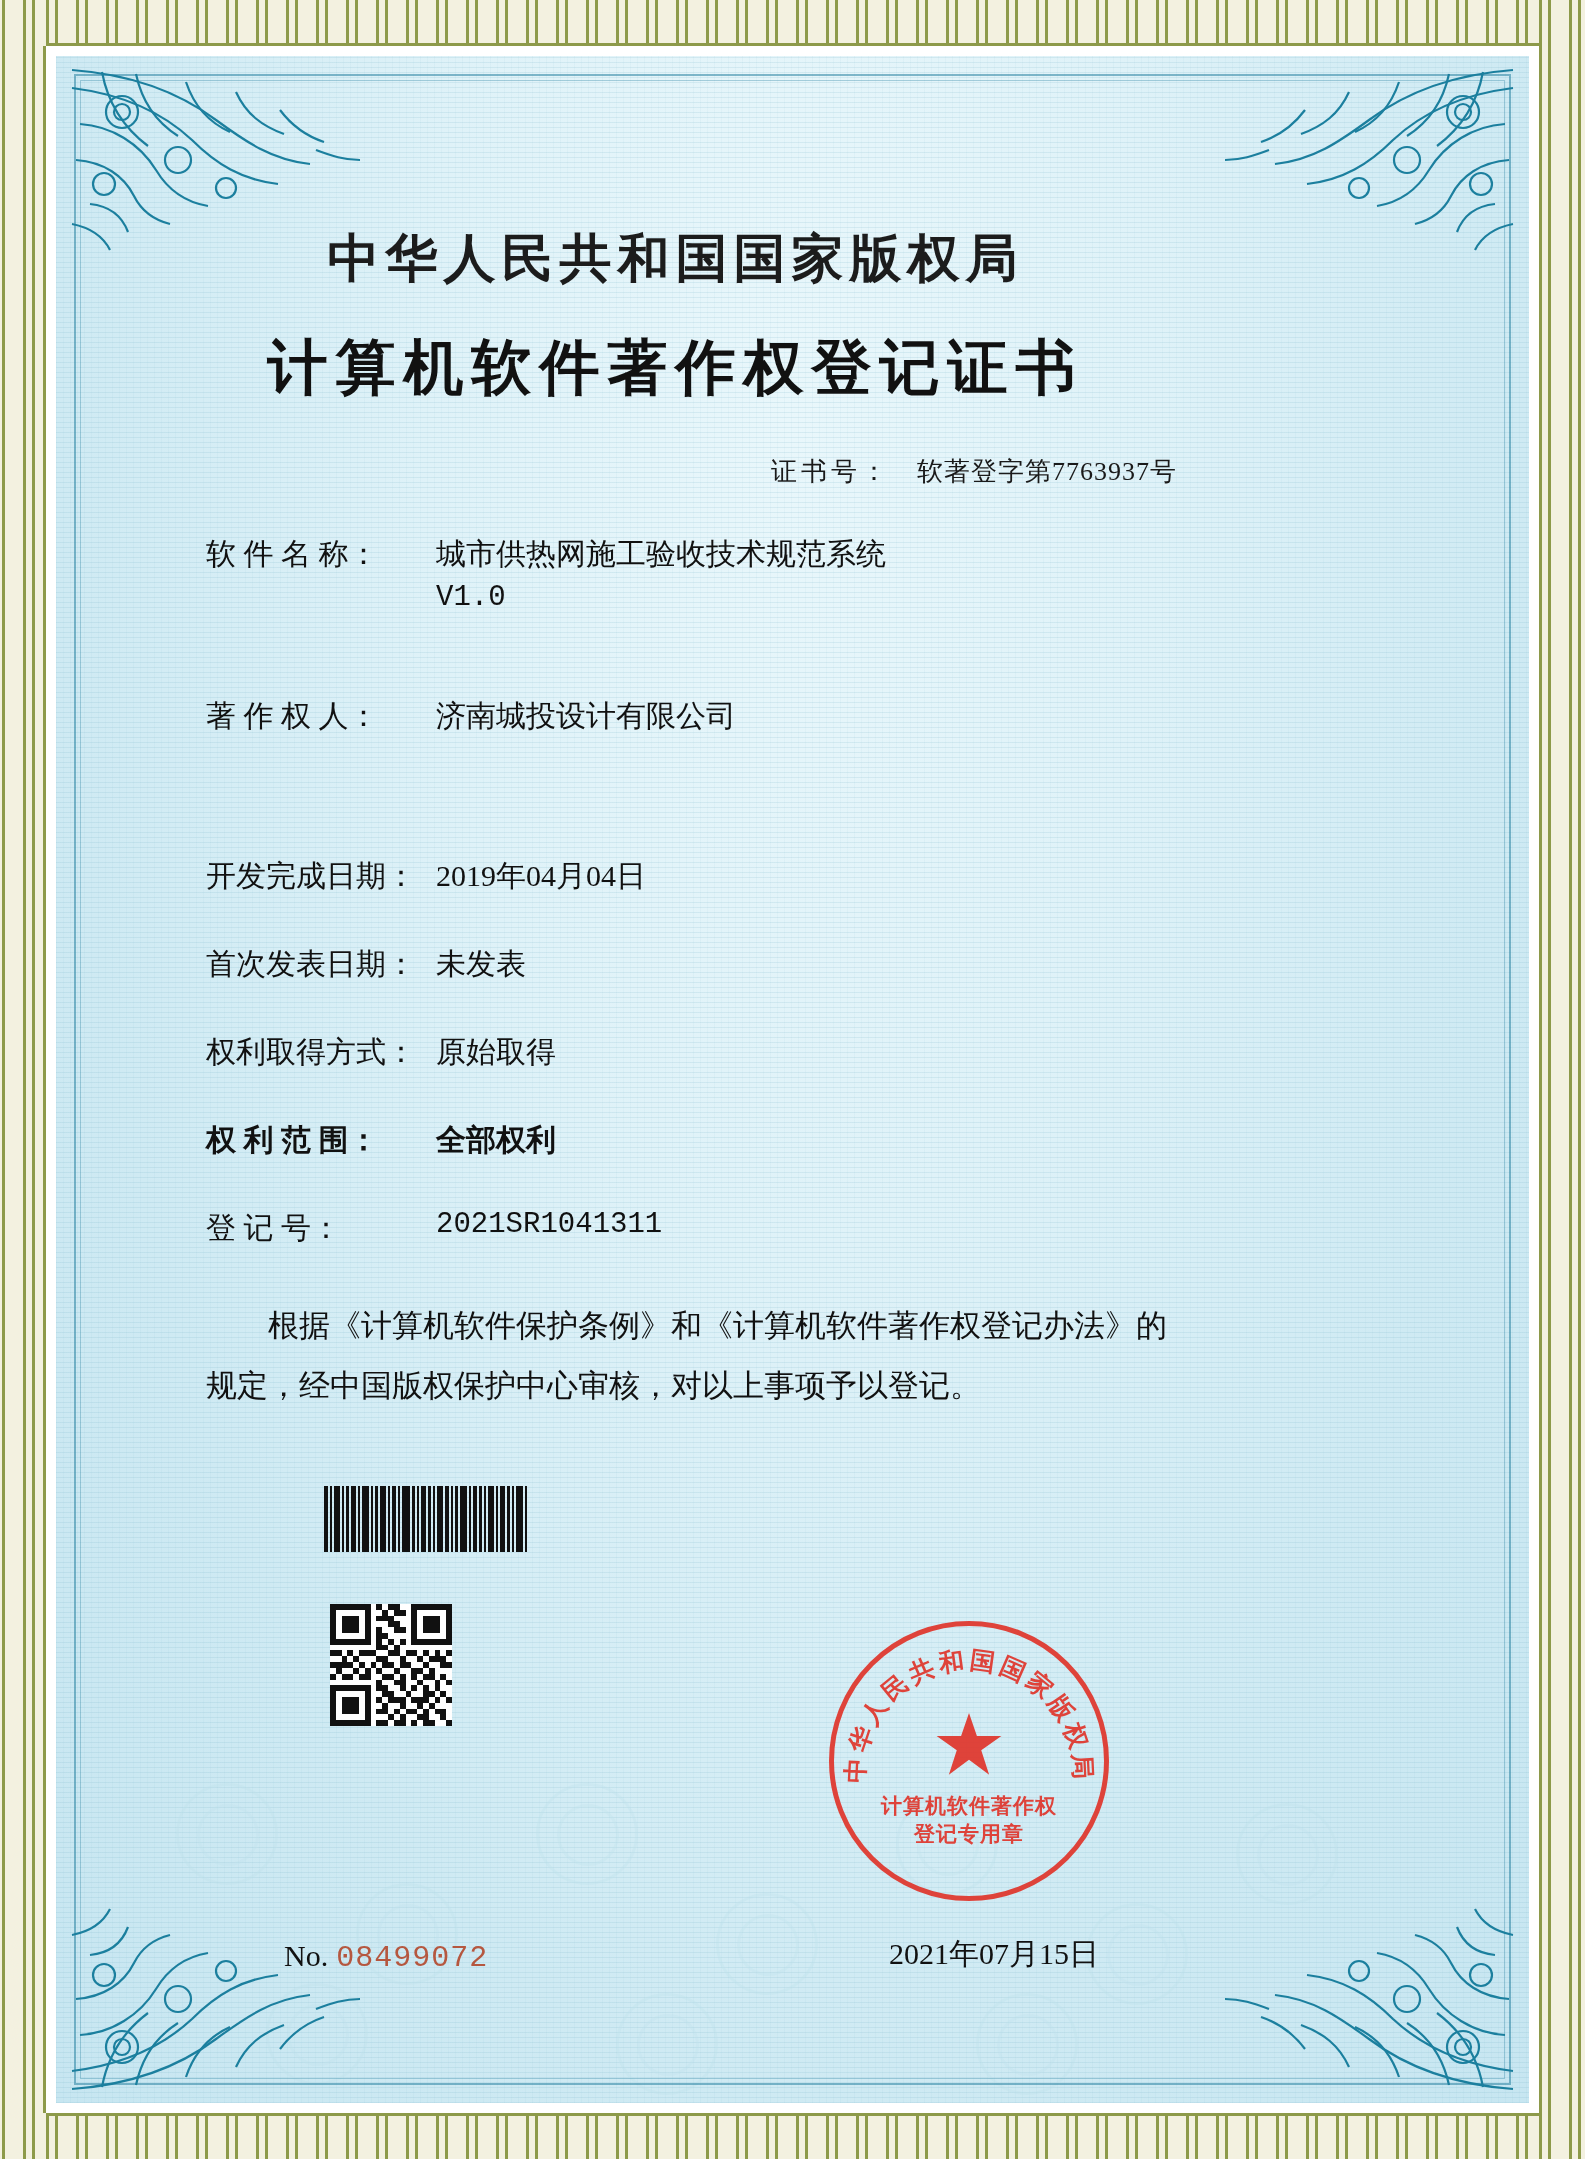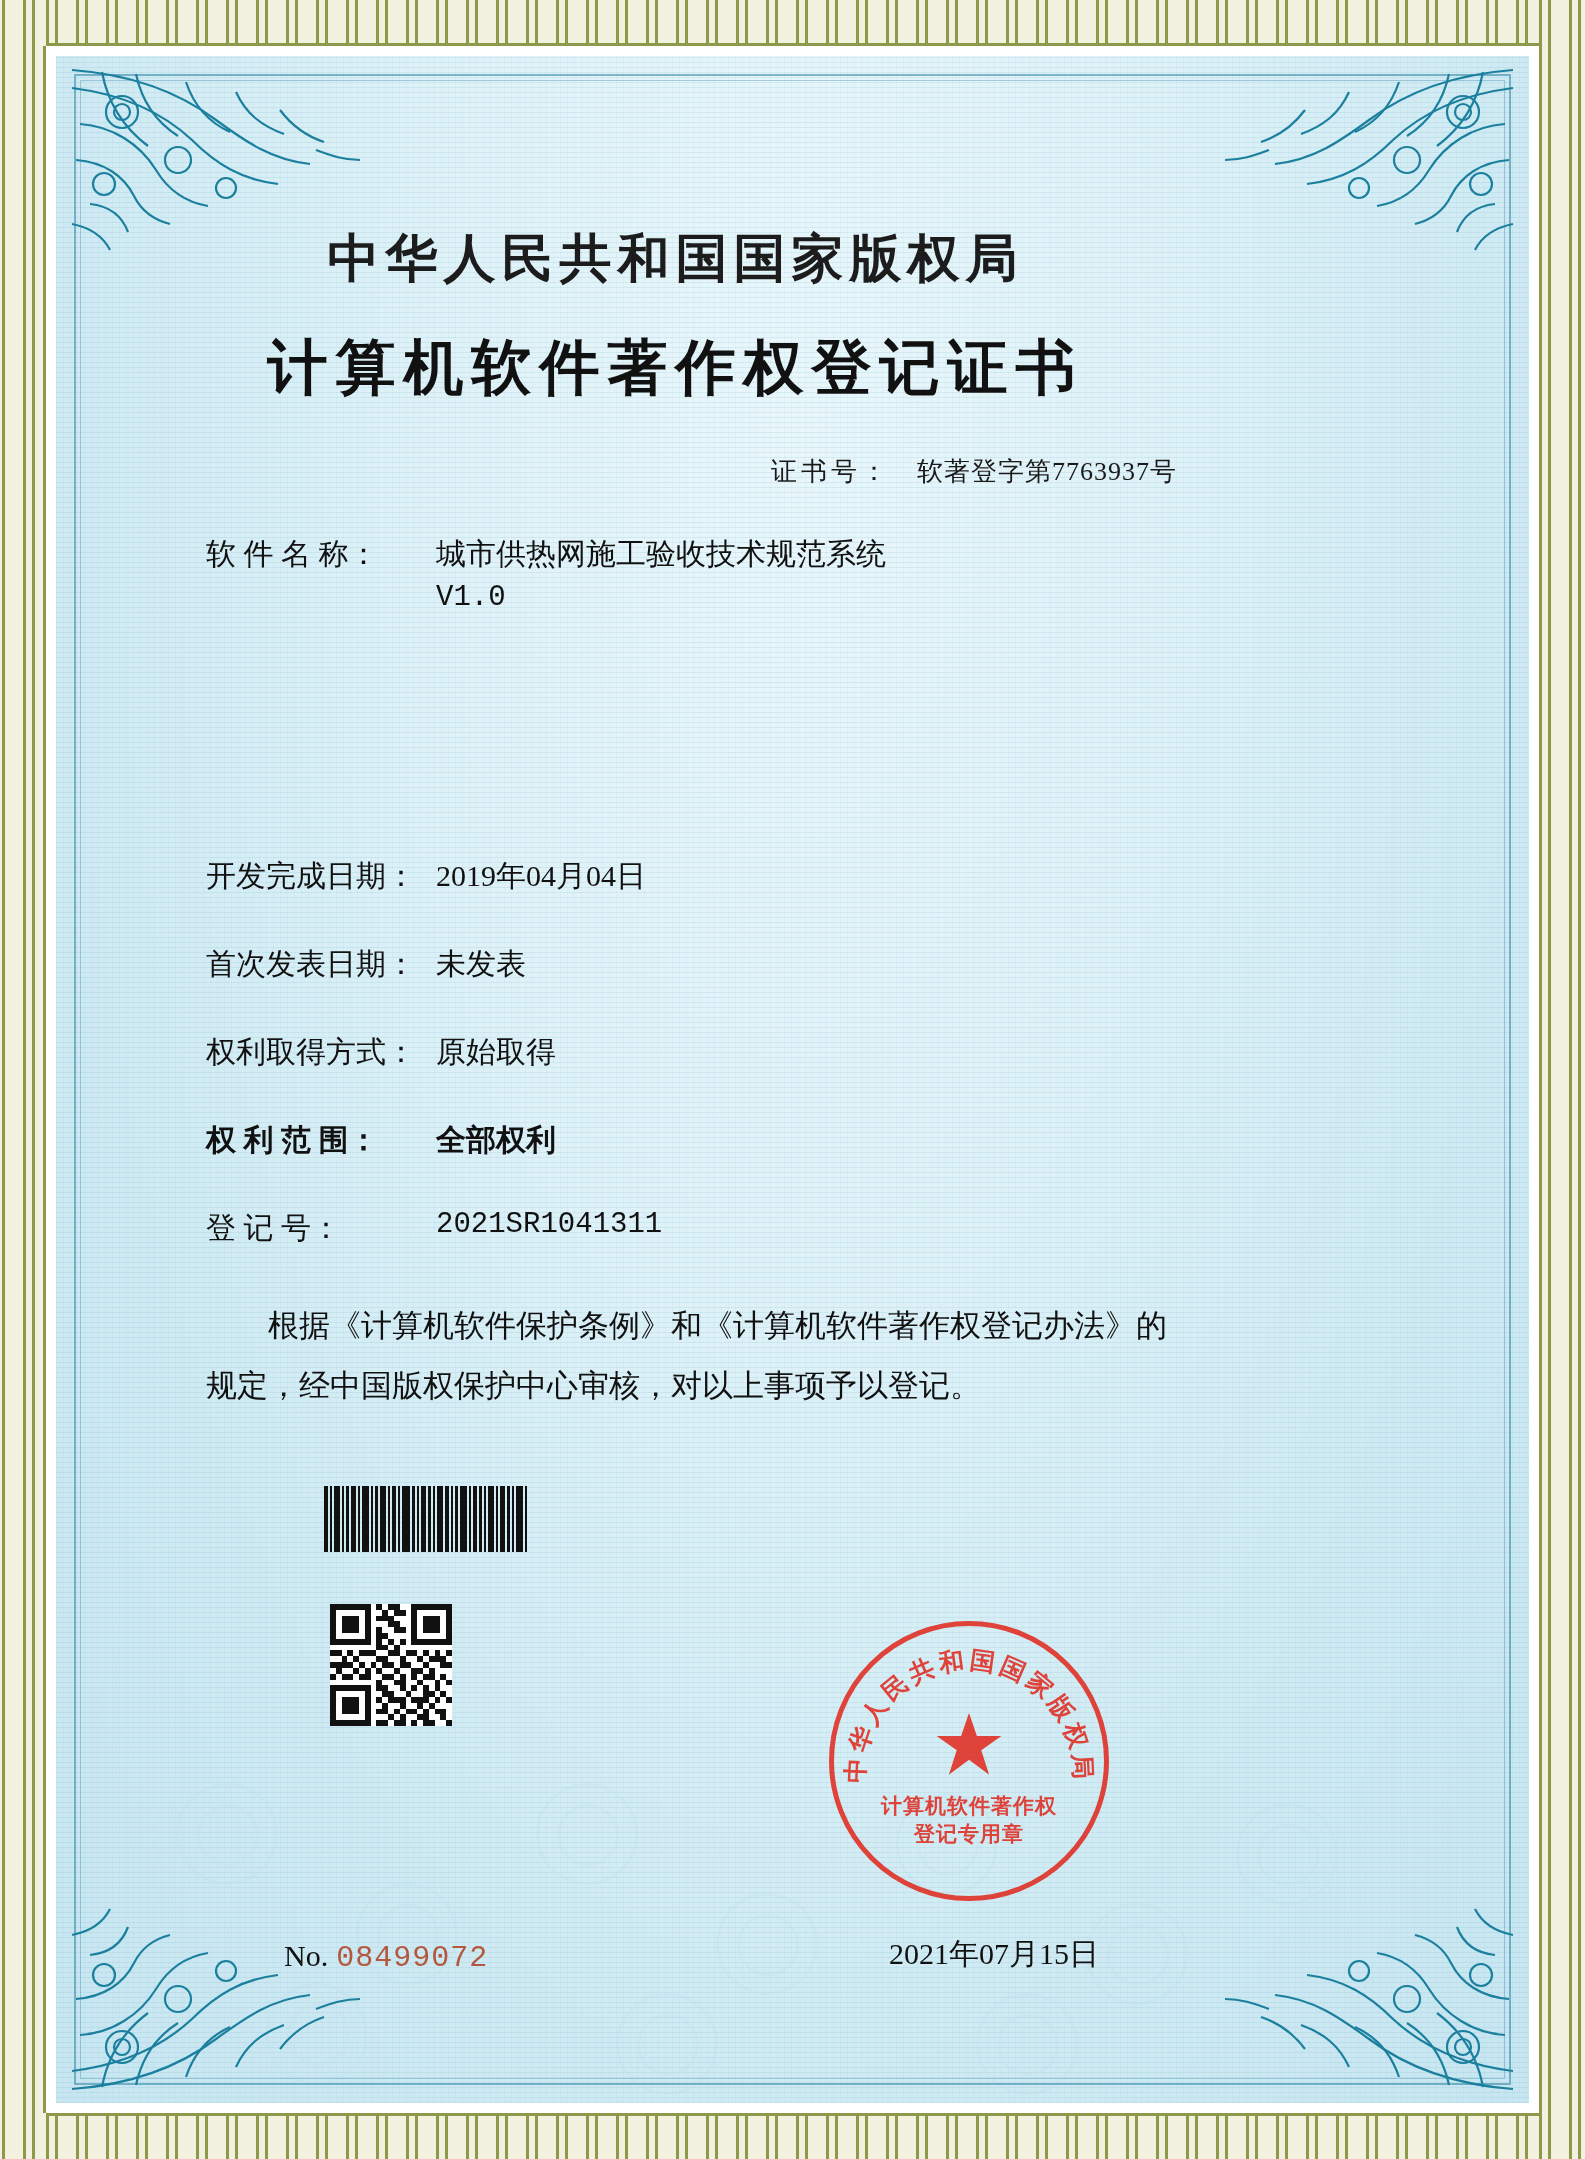--- a/index.html
+++ b/index.html
@@ -446,20 +446,23 @@
       <div class="title-main">计算机软件著作权登记证书</div>
 
       <div class="cert-no">
         <span class="label">证书号：</span><span class="value">软著登字第7763937号</span>
       </div>
 
       <div class="field f-software">
         <span class="label">软 件 名 称：</span><span class="value"><span>城市供热网施工验收技术规范系统</span><br><span class="value-mono">V1.0</span></span>
       </div>
 
+      <div class="field f-owner">
+        <span class="label">著 作 权 人：</span><span class="value">济南城投设计有限公司</span>
+      </div>
 
       <div class="field f-devdate">
         <span class="label">开发完成日期：</span><span class="value">2019年04月04日</span>
       </div>
 
       <div class="field f-pubdate">
         <span class="label">首次发表日期：</span><span class="value">未发表</span>
       </div>
 
       <div class="field f-acq">

